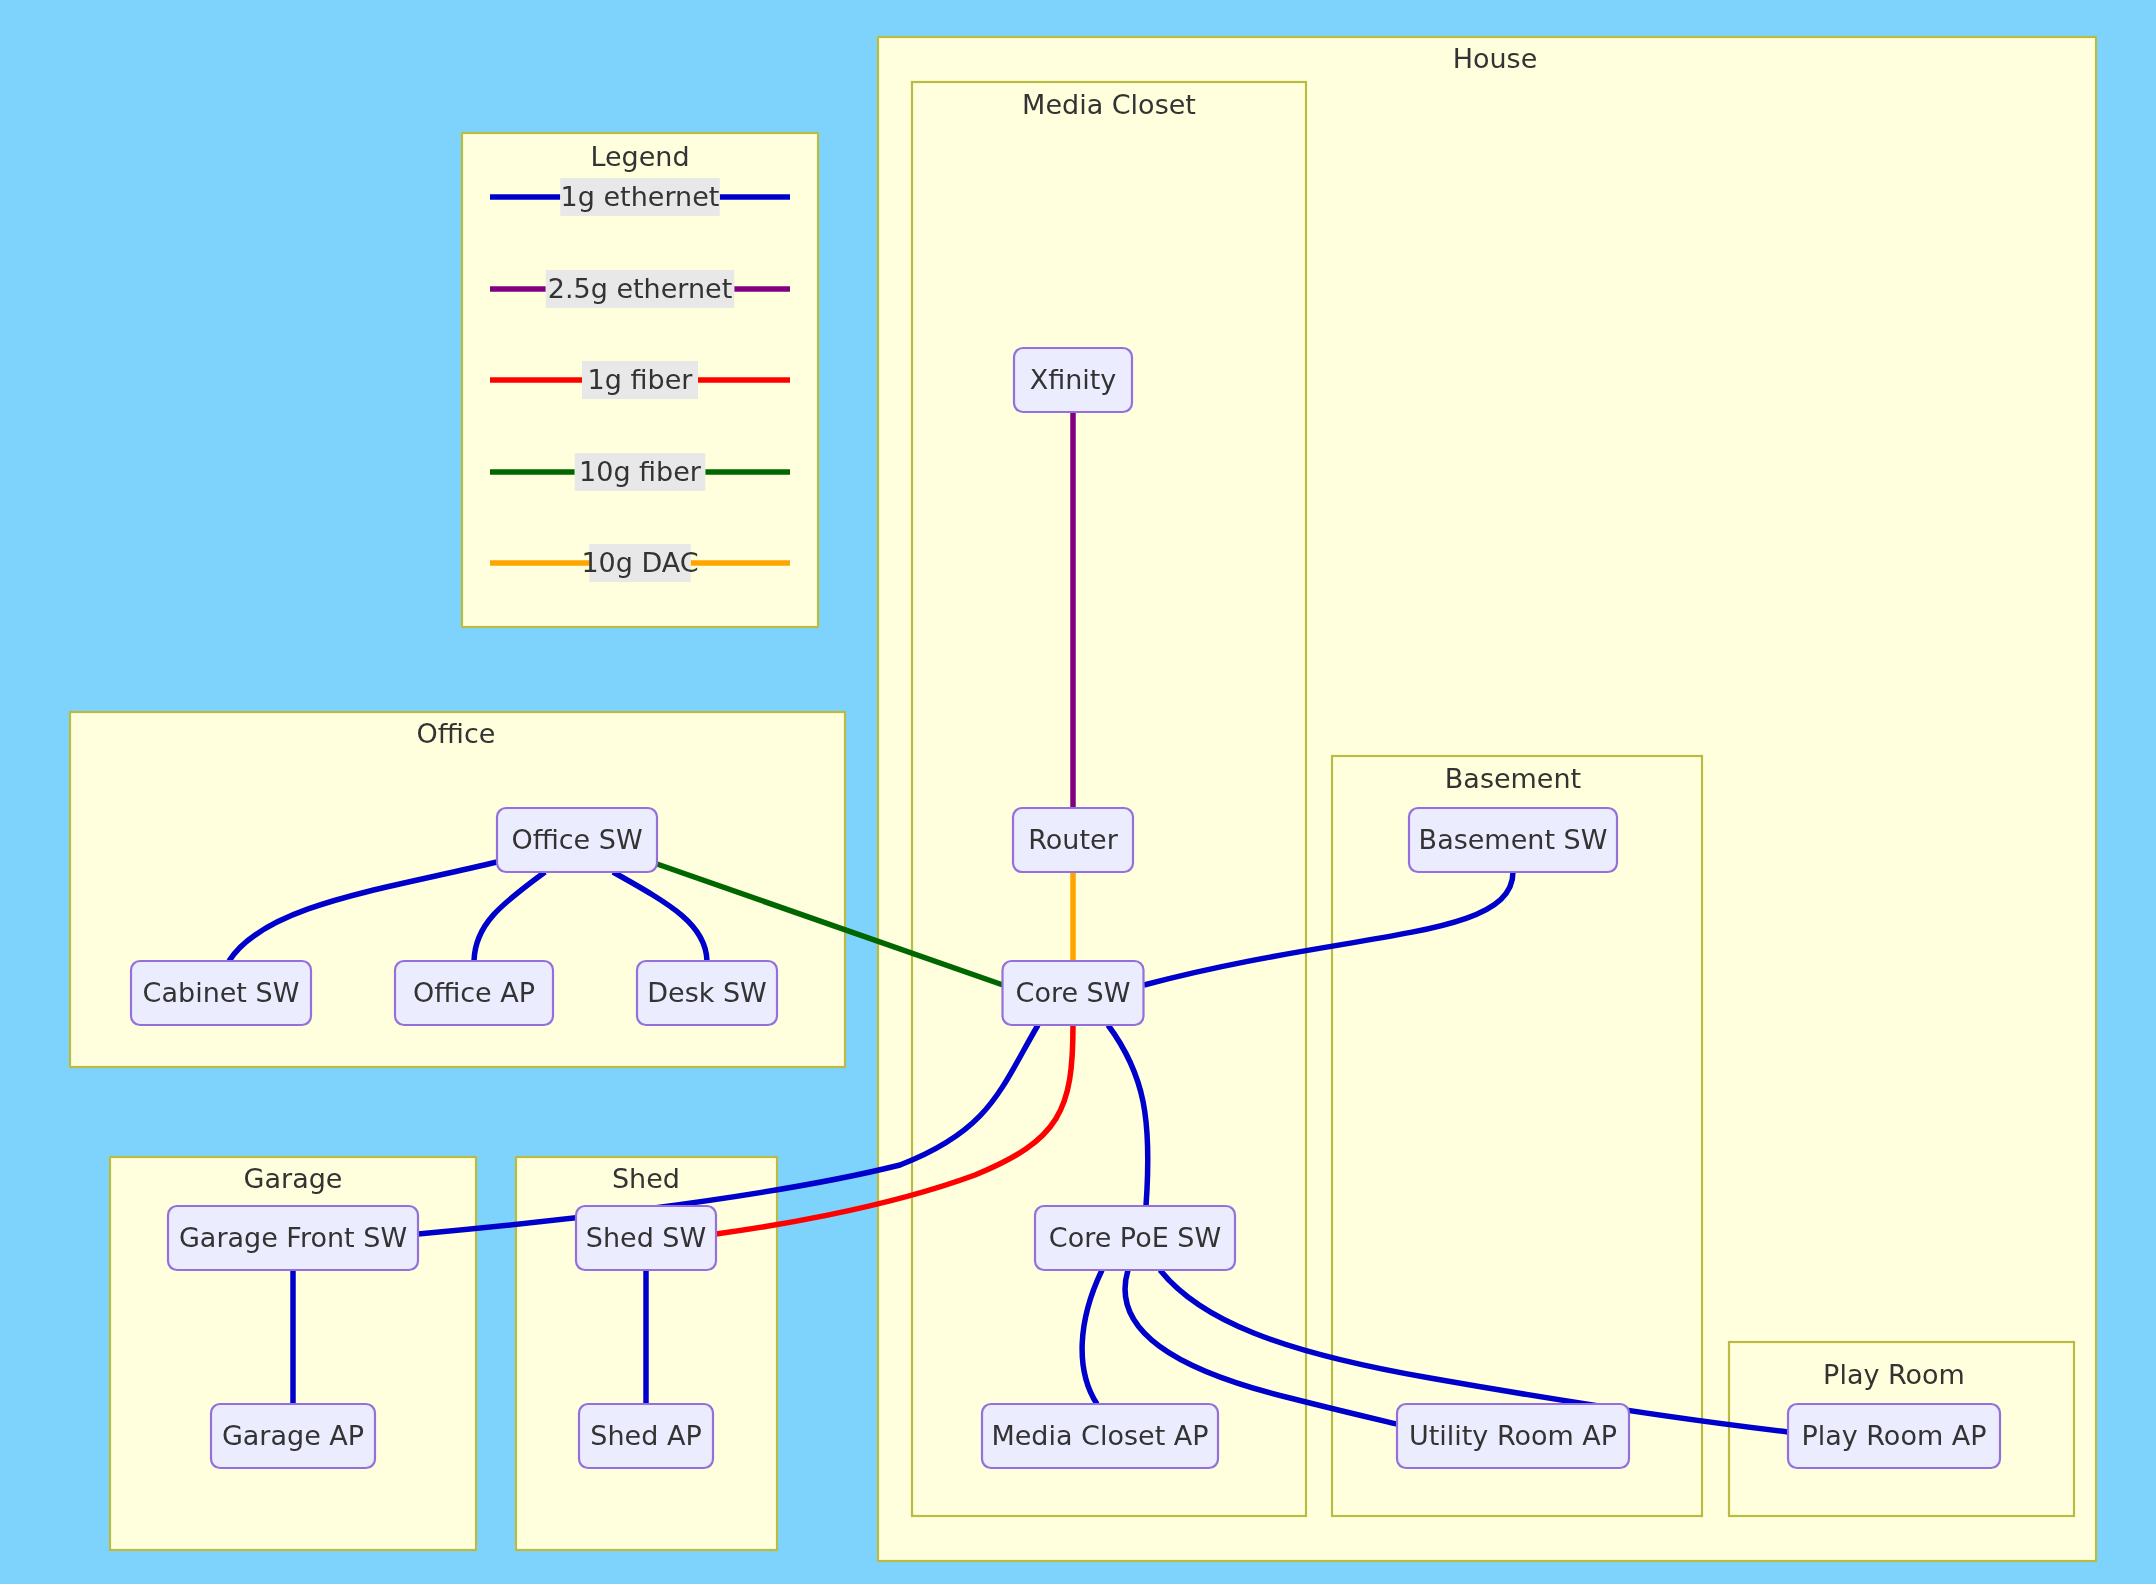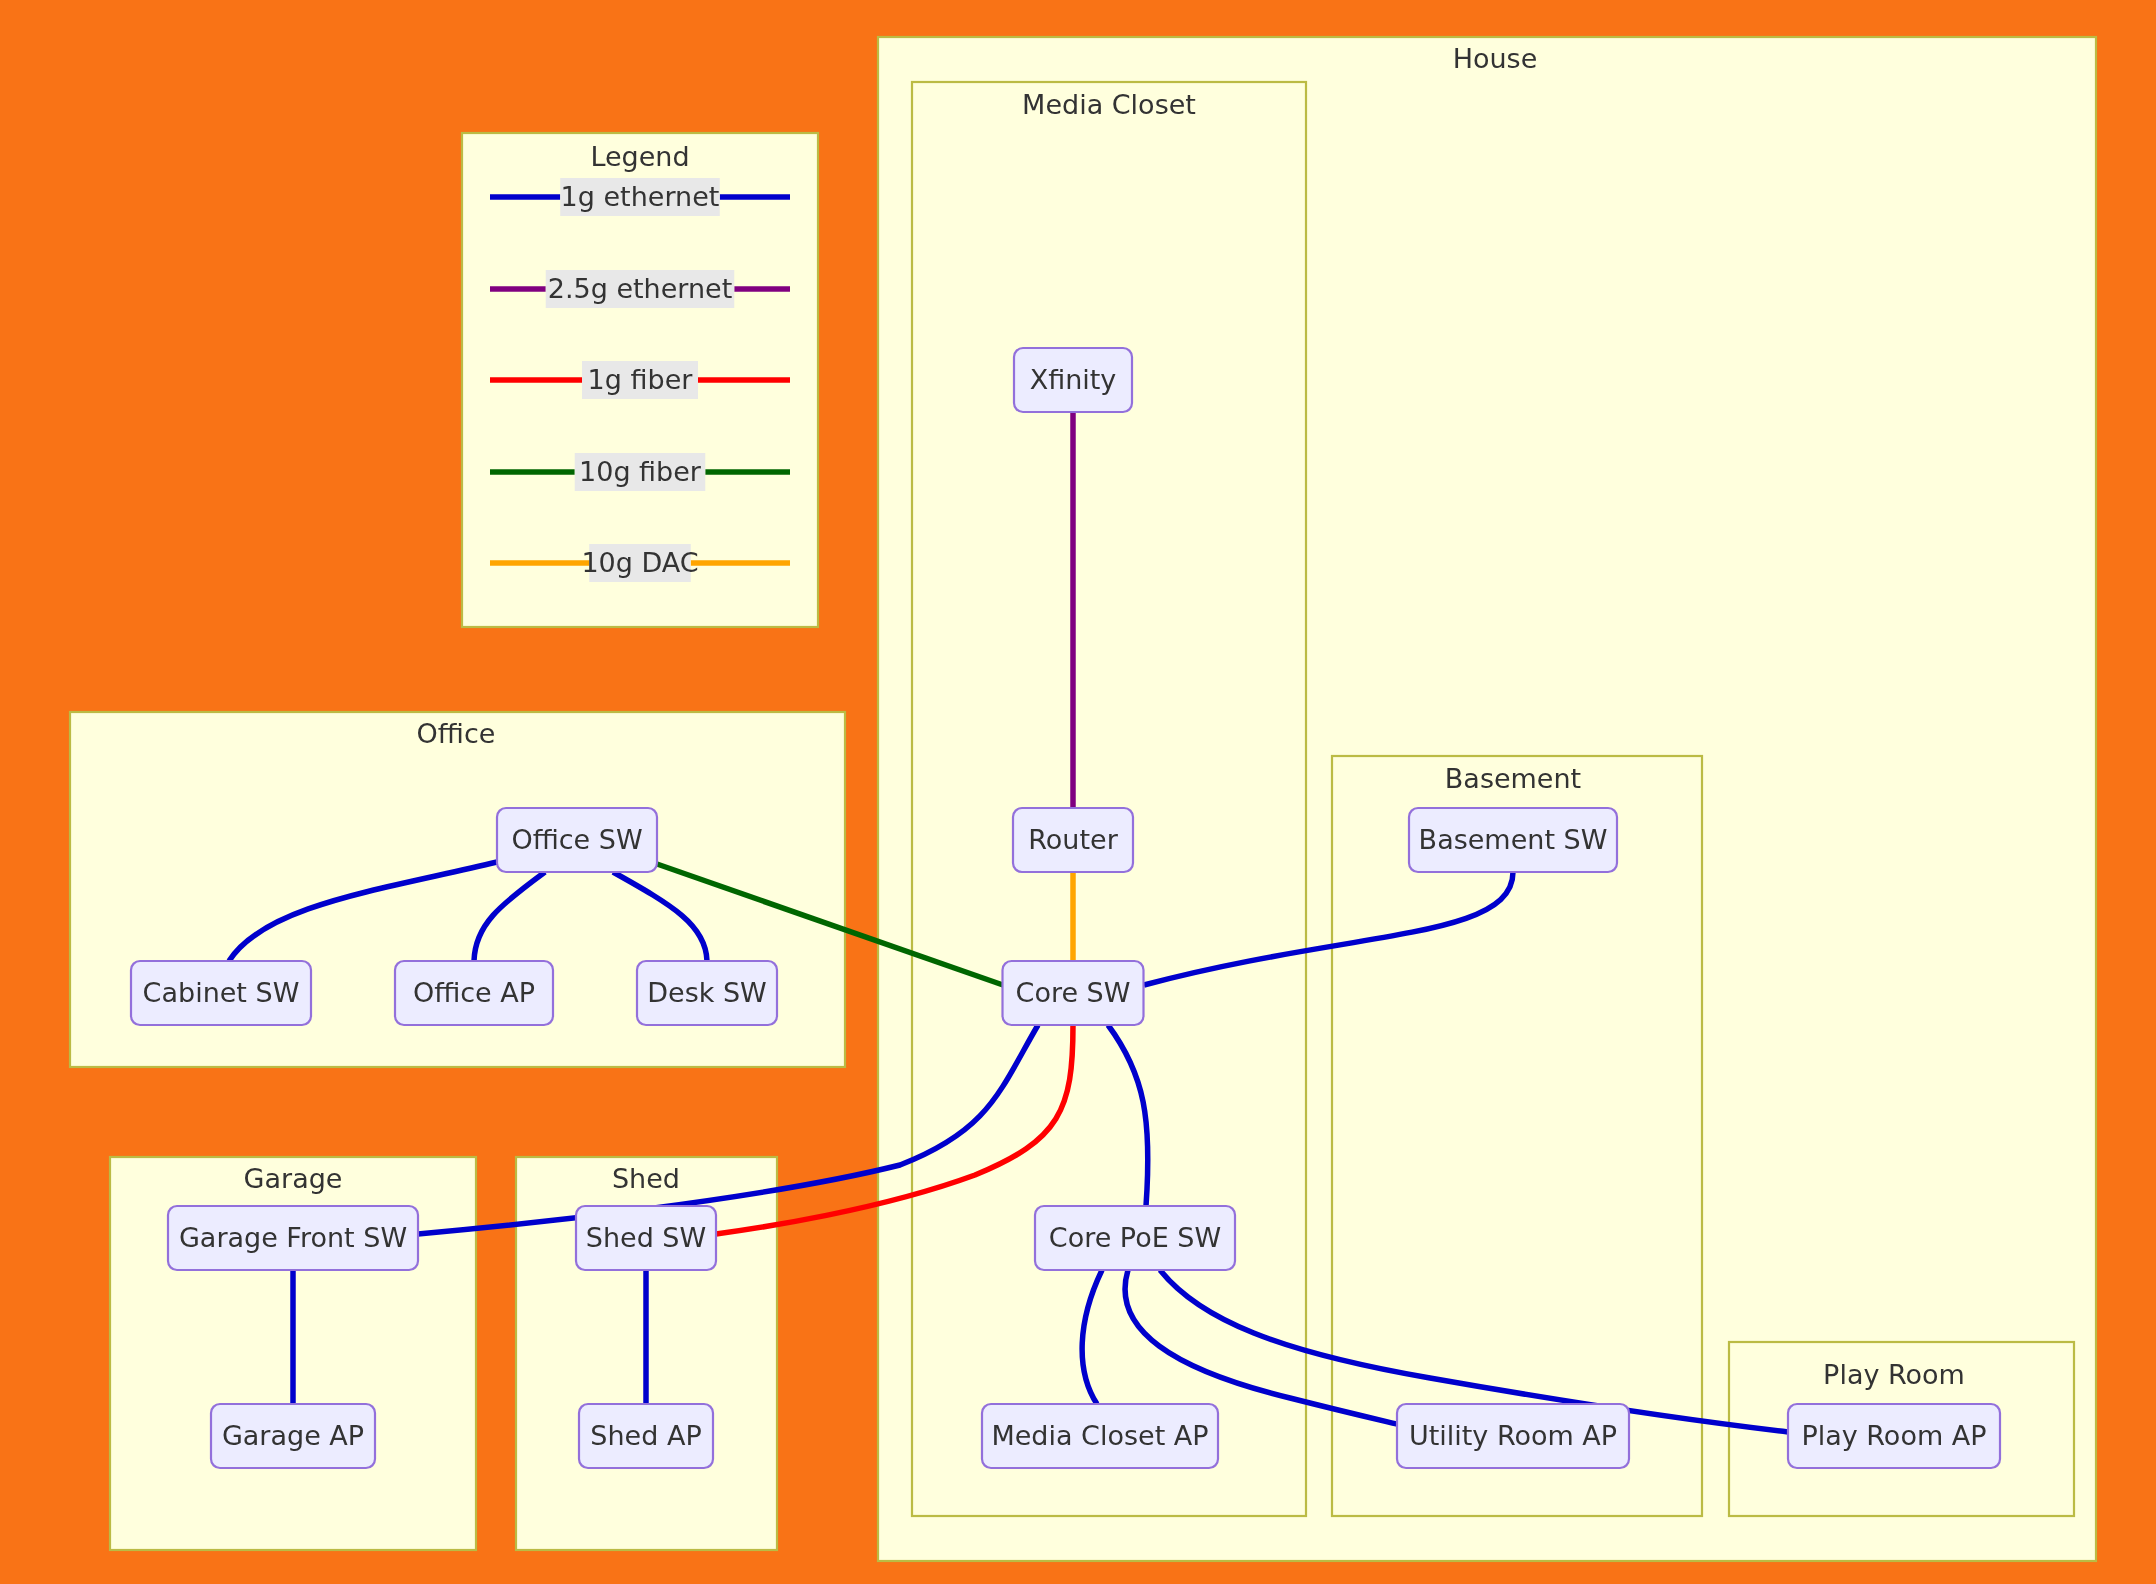--- a/index.html
+++ b/index.html
@@ -6,21 +6,21 @@
   html, body {
     margin: 0;
     padding: 0;
     background: #ffffff;
     font-family: "DejaVu Sans", sans-serif;
   }
   #stage {
     position: relative;
     width: 2156px;
     height: 1584px;
-    background: #f97316;
+    background: #7dd3fc;
     overflow: hidden;
   }
   svg#diagram {
     position: absolute;
     left: 0;
     top: 0;
     width: 2156px;
     height: 1584px;
   }
   .cluster-rect {

